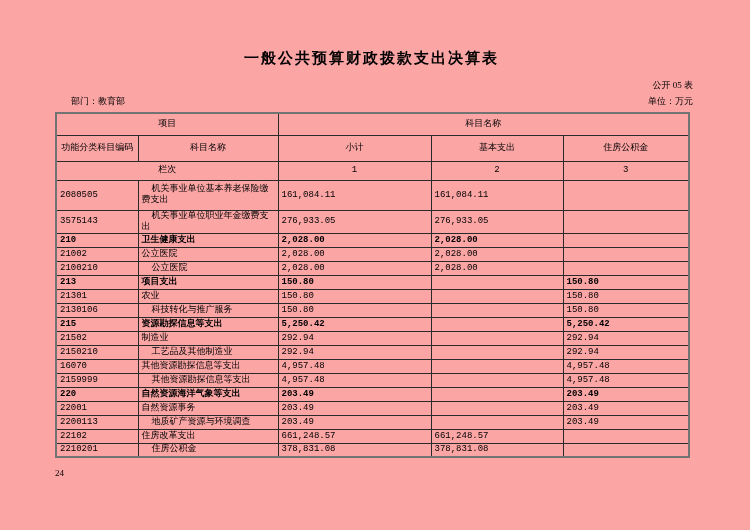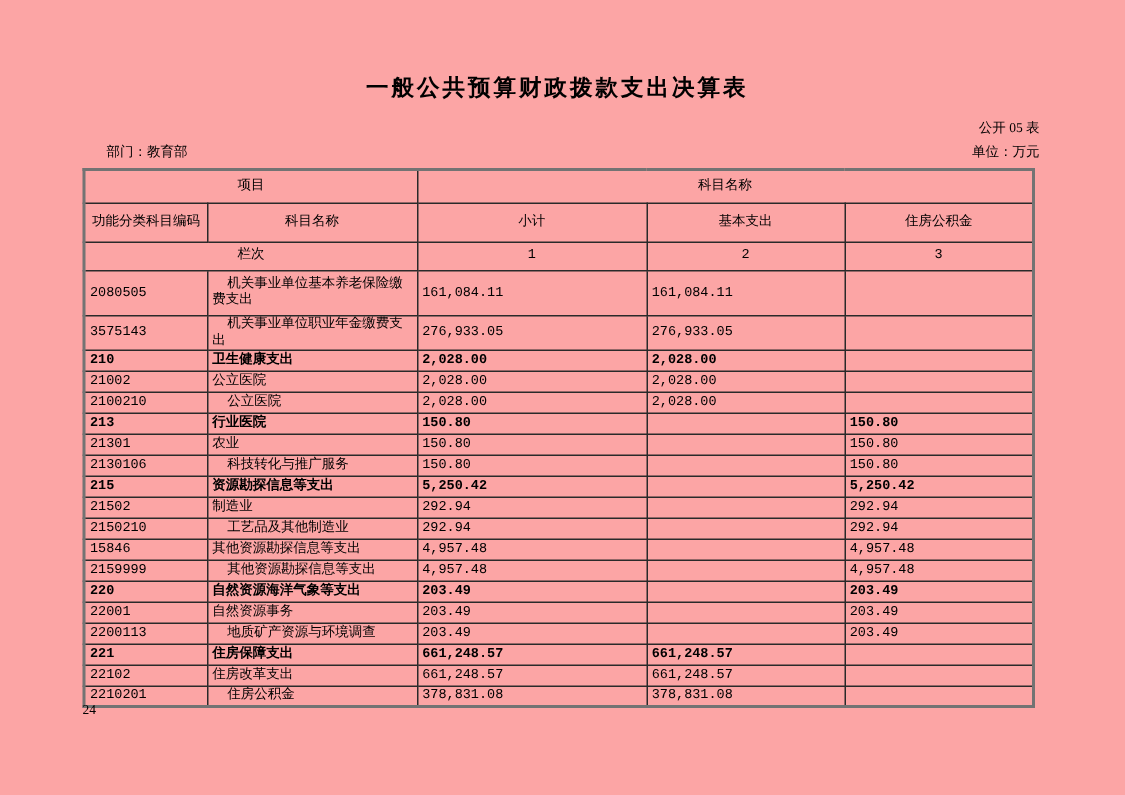--- a/index.html
+++ b/index.html
@@ -141,21 +141,21 @@
         </tr>
         <tr class="drow">
           <td class="code">2100210</td>
           <td class="name indent1">公立医院</td>
           <td class="num">2,028.00</td>
           <td class="num">2,028.00</td>
           <td class="num"></td>
         </tr>
         <tr class="drow bold">
           <td class="code">213</td>
-          <td class="name">行业医院</td>
+          <td class="name">项目支出</td>
           <td class="num">150.80</td>
           <td class="num"></td>
           <td class="num">150.80</td>
         </tr>
         <tr class="drow">
           <td class="code">21301</td>
           <td class="name">农业</td>
           <td class="num">150.80</td>
           <td class="num"></td>
           <td class="num">150.80</td>
@@ -182,21 +182,21 @@
           <td class="num">292.94</td>
         </tr>
         <tr class="drow">
           <td class="code">2150210</td>
           <td class="name indent1">工艺品及其他制造业</td>
           <td class="num">292.94</td>
           <td class="num"></td>
           <td class="num">292.94</td>
         </tr>
         <tr class="drow">
-          <td class="code">15846</td>
+          <td class="code">16070</td>
           <td class="name">其他资源勘探信息等支出</td>
           <td class="num">4,957.48</td>
           <td class="num"></td>
           <td class="num">4,957.48</td>
         </tr>
         <tr class="drow">
           <td class="code">2159999</td>
           <td class="name indent1">其他资源勘探信息等支出</td>
           <td class="num">4,957.48</td>
           <td class="num"></td>
@@ -215,27 +215,20 @@
           <td class="num">203.49</td>
           <td class="num"></td>
           <td class="num">203.49</td>
         </tr>
         <tr class="drow">
           <td class="code">2200113</td>
           <td class="name indent1">地质矿产资源与环境调查</td>
           <td class="num">203.49</td>
           <td class="num"></td>
           <td class="num">203.49</td>
-        </tr>
-        <tr class="drow bold">
-          <td class="code">221</td>
-          <td class="name">住房保障支出</td>
-          <td class="num">661,248.57</td>
-          <td class="num">661,248.57</td>
-          <td class="num"></td>
         </tr>
         <tr class="drow">
           <td class="code">22102</td>
           <td class="name">住房改革支出</td>
           <td class="num">661,248.57</td>
           <td class="num">661,248.57</td>
           <td class="num"></td>
         </tr>
         <tr class="drow">
           <td class="code">2210201</td>

